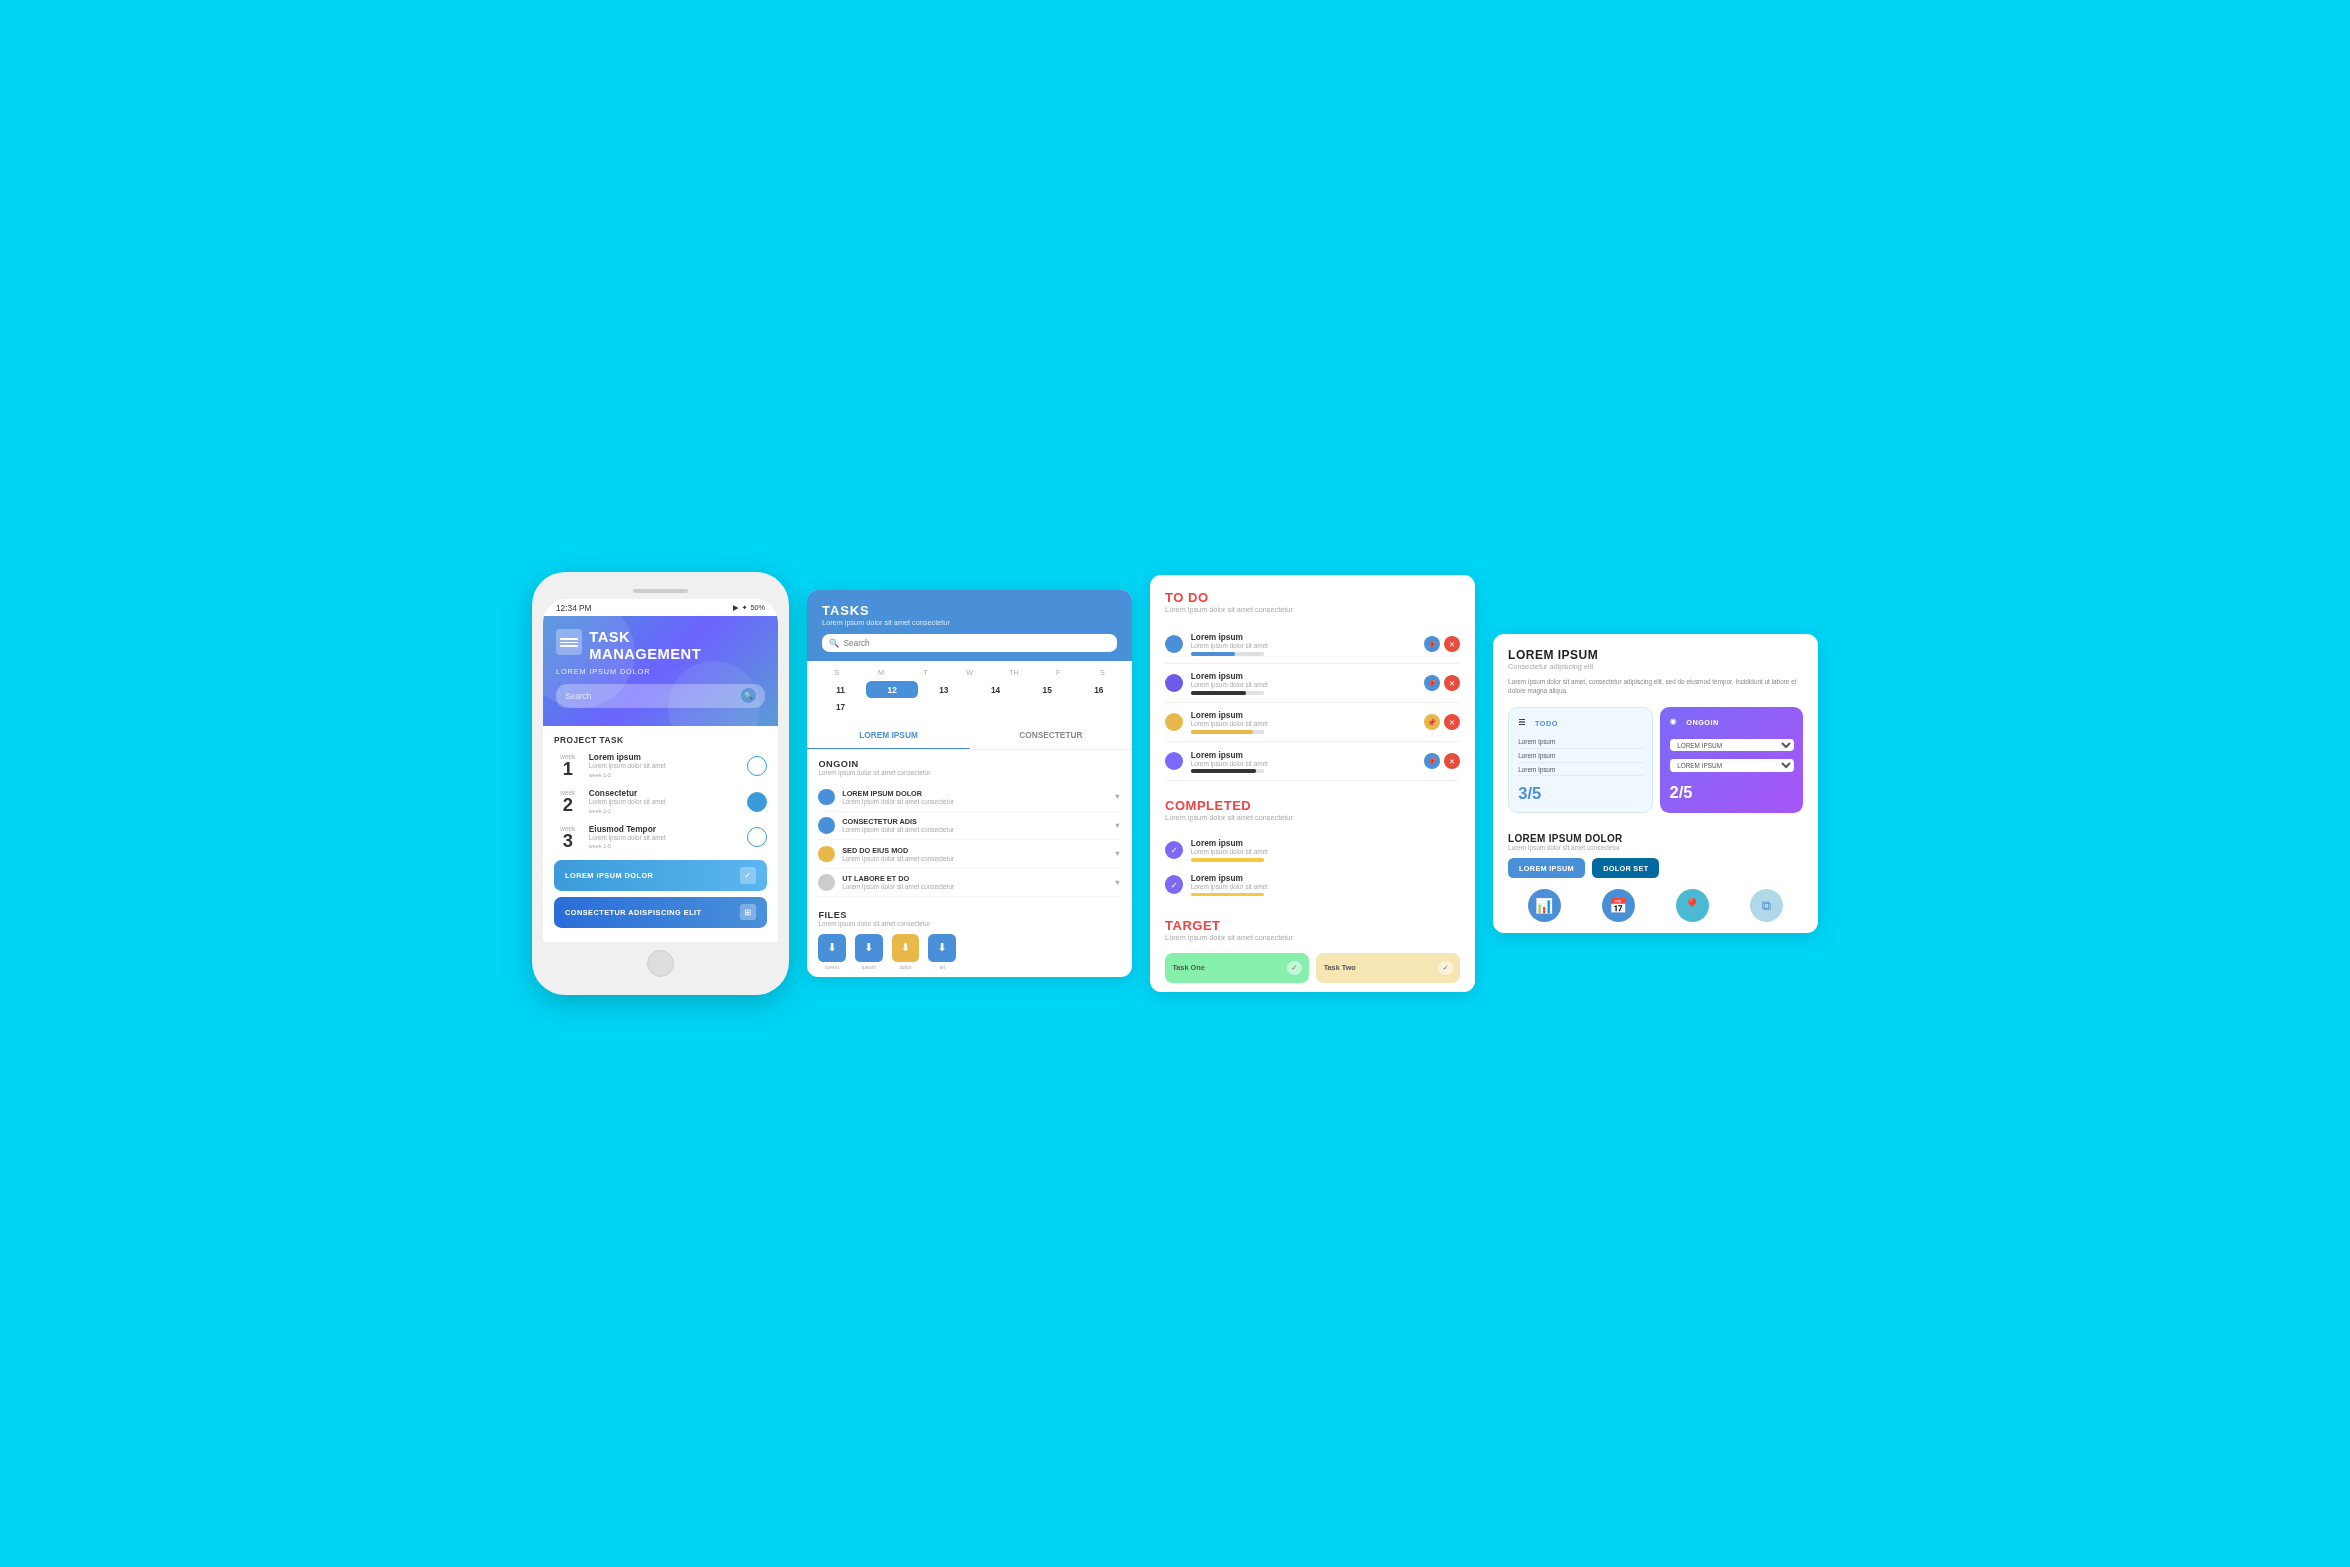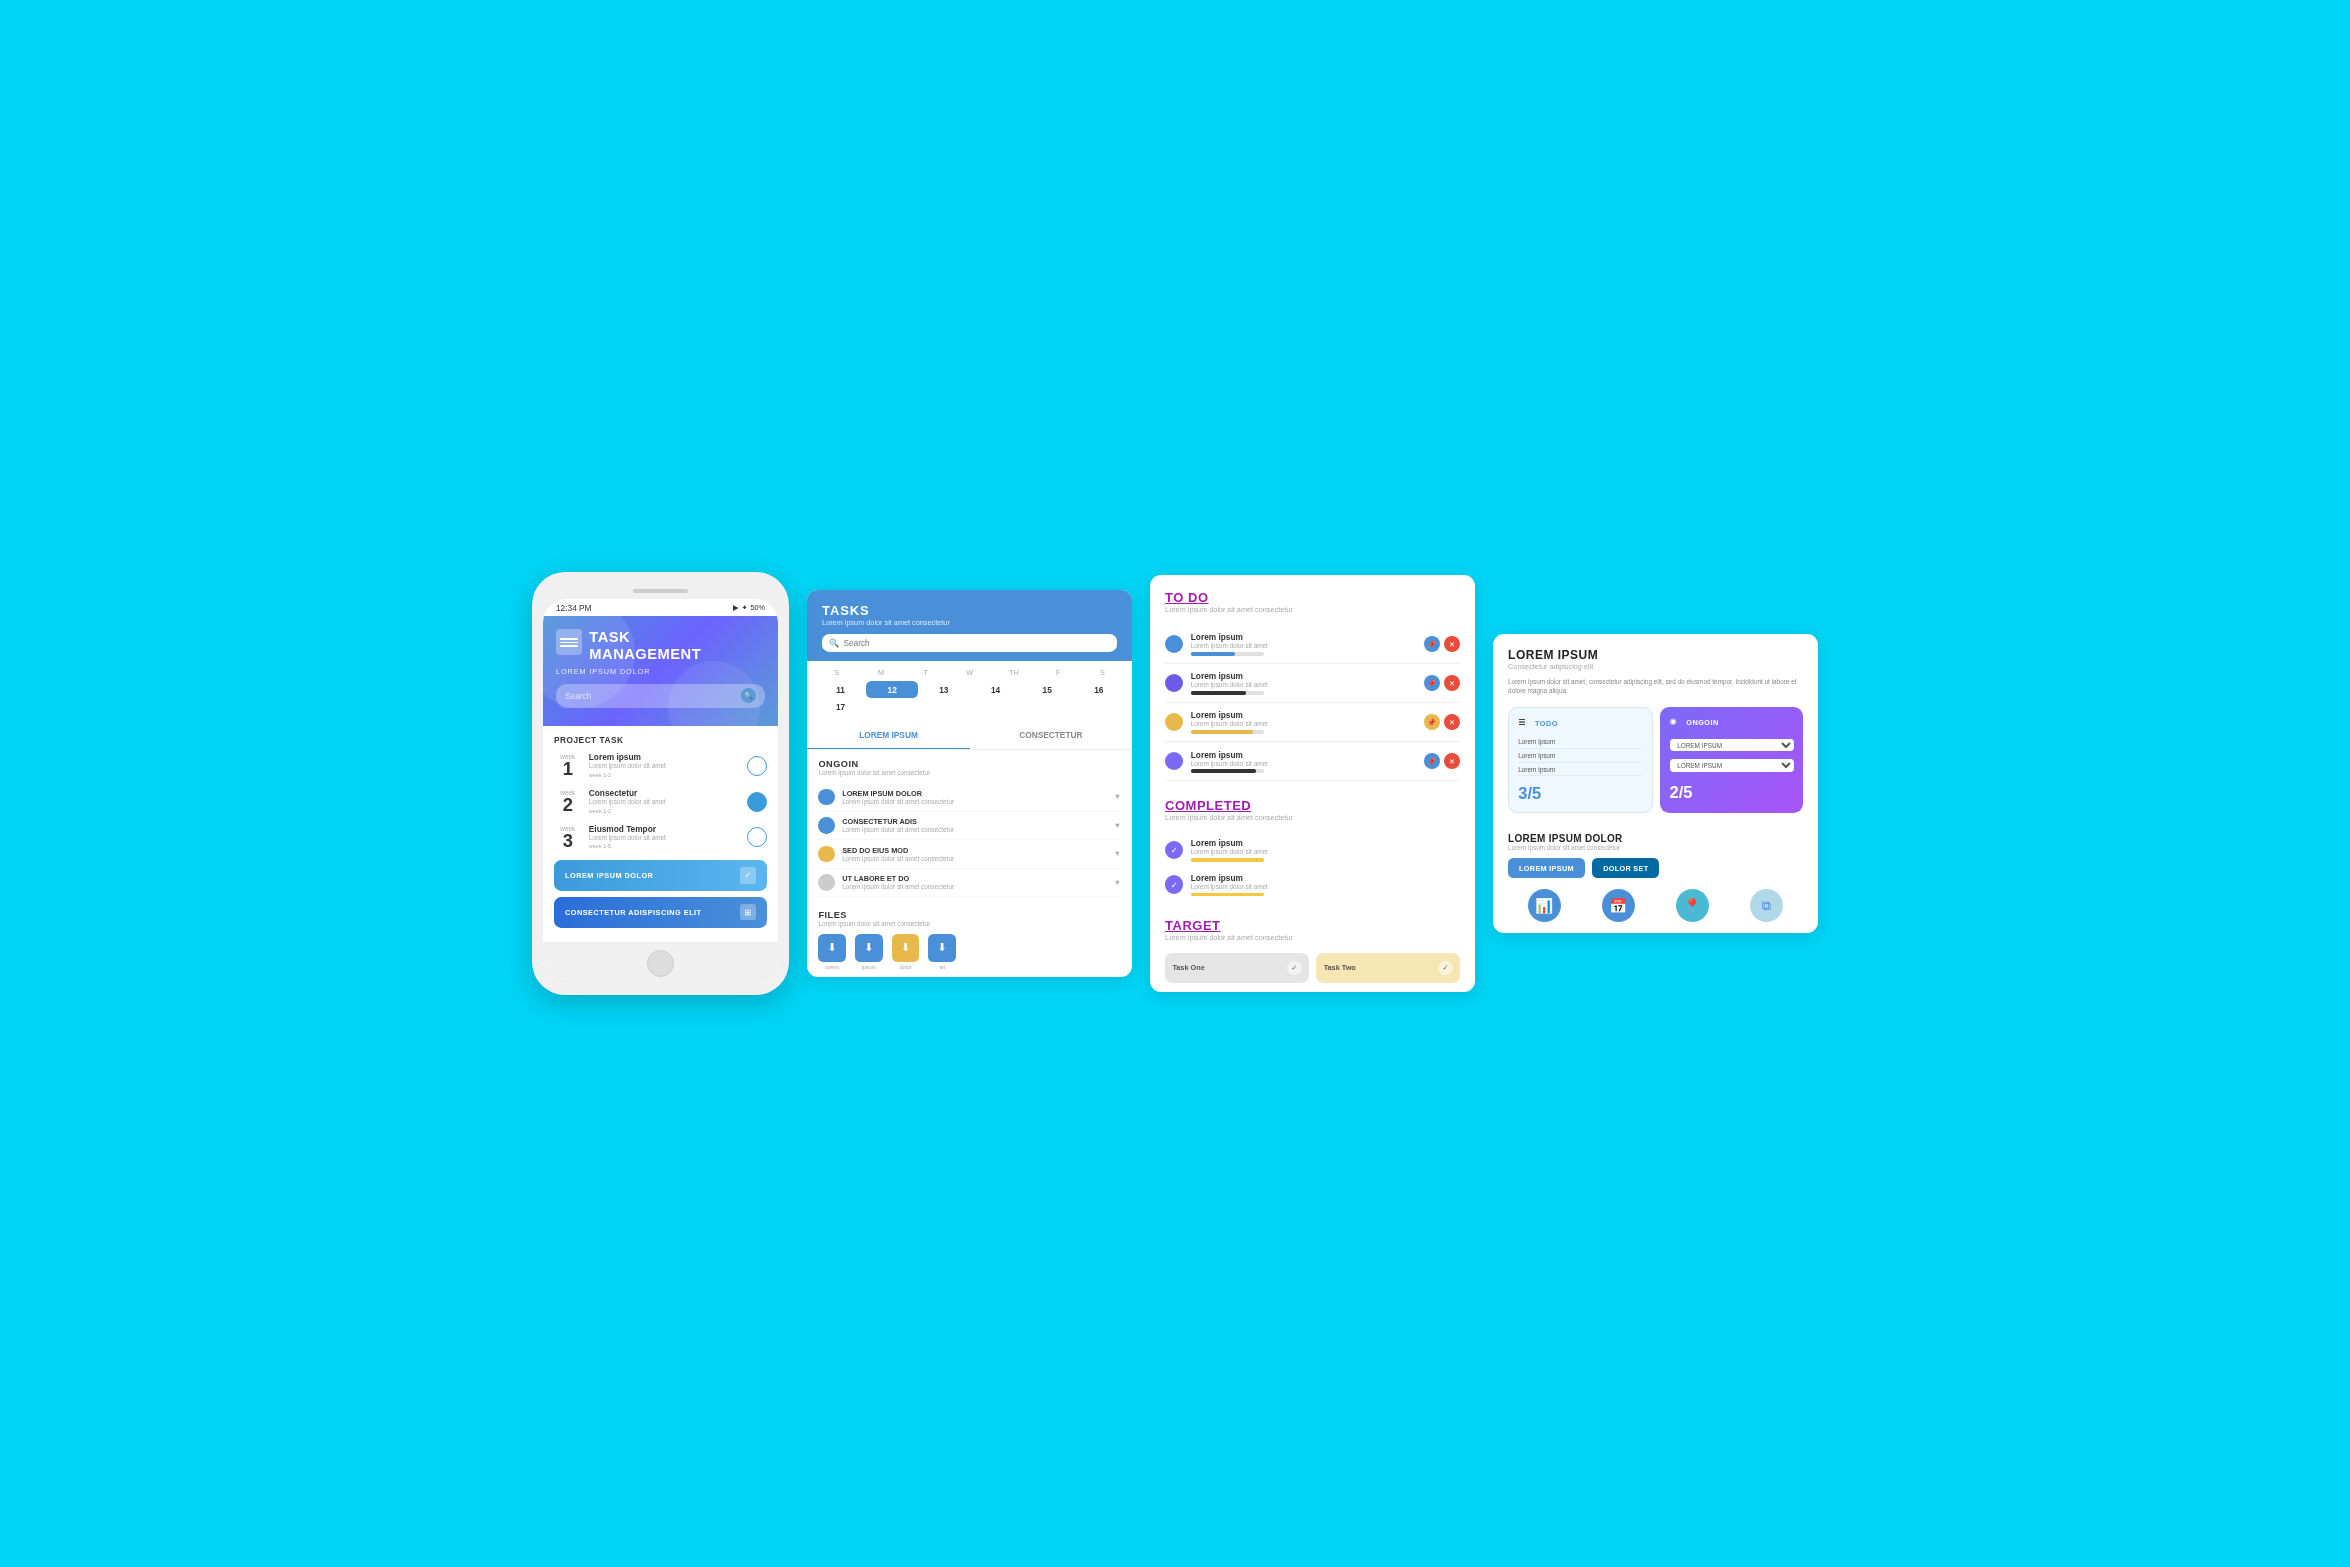--- a/index.html
+++ b/index.html
@@ -417,23 +417,22 @@
       text-align: center;
     }
 
     
     .todo-header {
       padding: 14.7px 14.7px 5.5px;
     }
     .todo-section-title {
       font-size: 13px;
       font-weight: 900;
-      color: #a21caf;
+      color: #ef4444;
       letter-spacing: 0.5px;
-      text-decoration: underline;
     }
     .todo-section-sub {
       font-size: 7.3px;
       color: #aaa;
       margin-bottom: 11px;
     }
     .todo-item {
       display: flex;
       align-items: center;
       gap: 7.3px;
@@ -932,21 +931,21 @@
           <div class="todo-item-sub">Lorem ipsum dolor sit amet</div>
           <div class="completed-progress" style="width:73px;height:3.7px;background:#f5c842;border-radius:1.8px;margin-top:2.8px"></div>
         </div>
       </div>
     </div>
 
     <div class="target-section">
       <div class="todo-section-title">TARGET</div>
       <div class="todo-section-sub">Lorem ipsum dolor sit amet consectetur</div>
       <div class="target-cards">
-        <div class="target-card" style="background:#e5e5e5">
+        <div class="target-card" style="background:#86efac">
           <span class="target-card-label">Task One</span>
           <div class="target-card-check">✓</div>
         </div>
         <div class="target-card" style="background:#f5e6b4">
           <span class="target-card-label">Task Two</span>
           <div class="target-card-check">✓</div>
         </div>
       </div>
     </div>
   </div>

